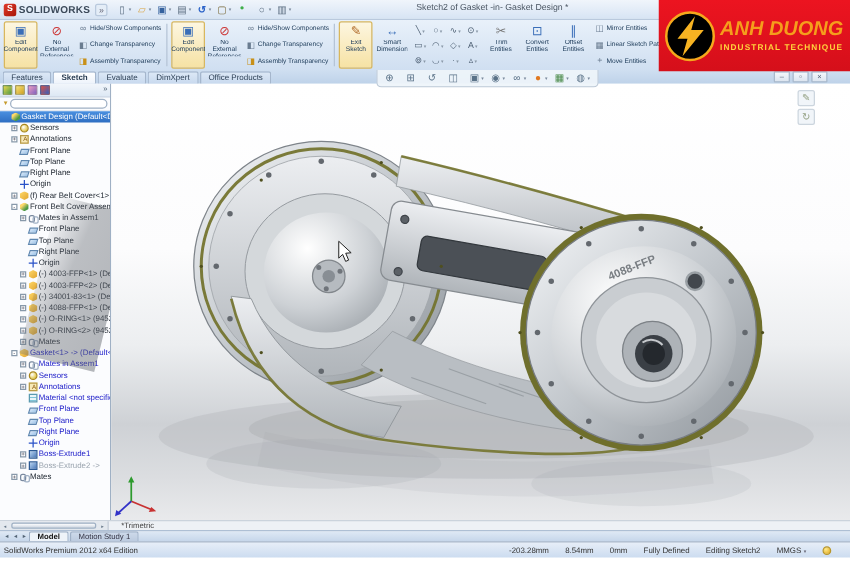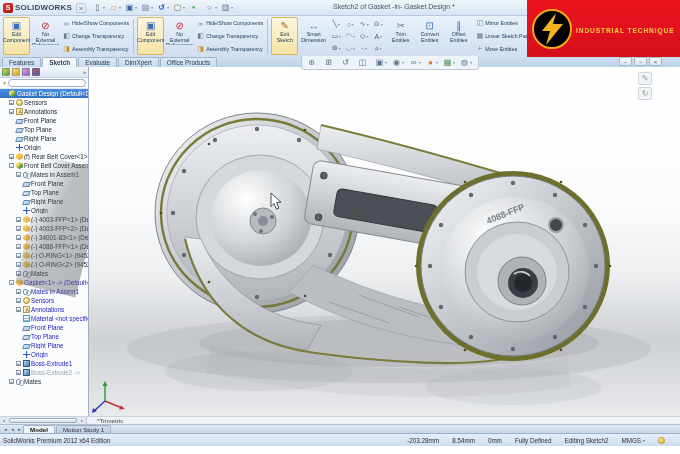--- a/index.html
+++ b/index.html
@@ -422,20 +422,21 @@
       </span>
     </div>
 
   <div class="brand" data-name="anh-duong-logo">
     <div class="boltwrap" data-name="lightning-bolt-icon">
       <svg width="30" height="34" viewBox="0 0 30 34">
           <polygon points="19,1 5,19 13,19 9,33 26,12 16,12" fill="#f7b322"></polygon>
         </svg>
     </div>
     <div class="btext">
+      <div class="bt1" data-name="brand-line1">ANH DUONG</div>
       <div class="bt2" data-name="brand-line2">INDUSTRIAL TECHNIQUE</div>
     </div>
   </div>
 
   <div class="panel" data-name="feature-manager-panel">
     <div class="ptabs" data-name="panel-tabs">
       <span style="display:flex;gap:2px">
 
       <span class="ptabicon" data-name="featuremanager-tab-icon"></span>
           <span class="ptabicon" data-name="propertymanager-tab-icon"></span>

